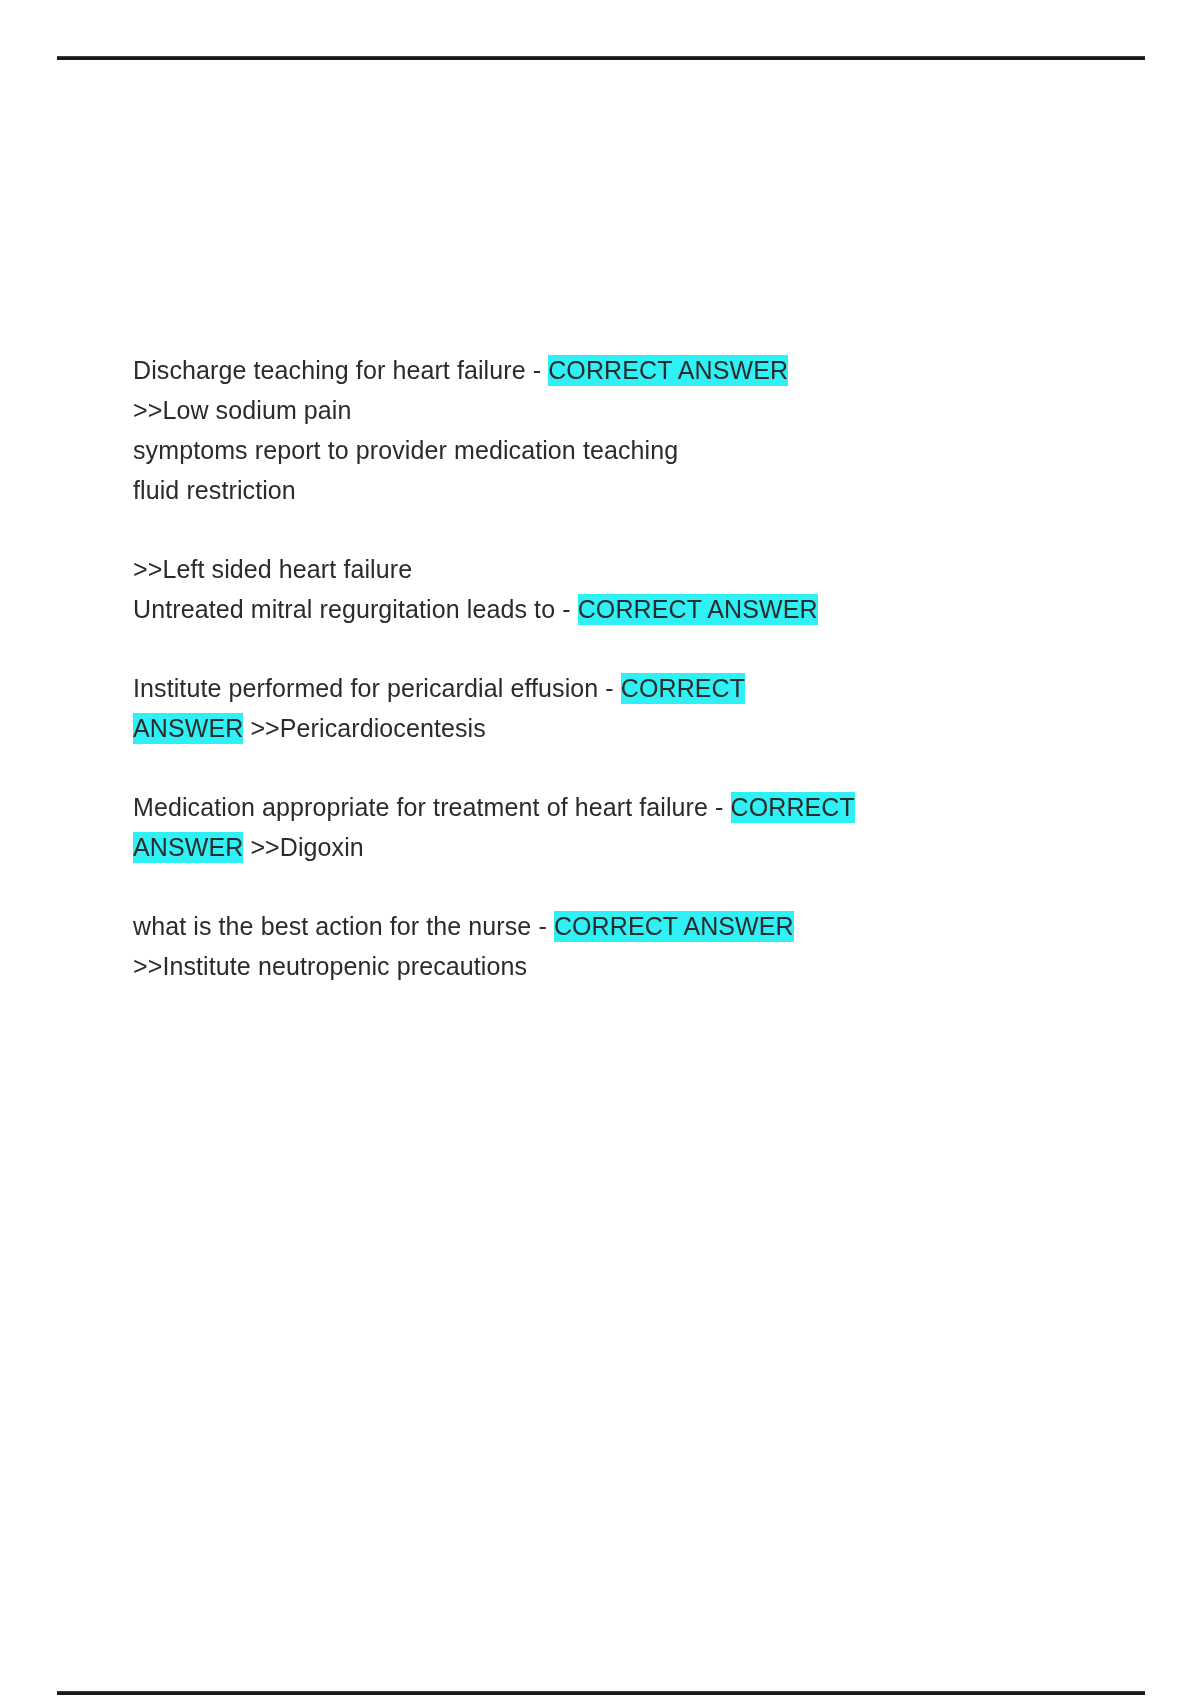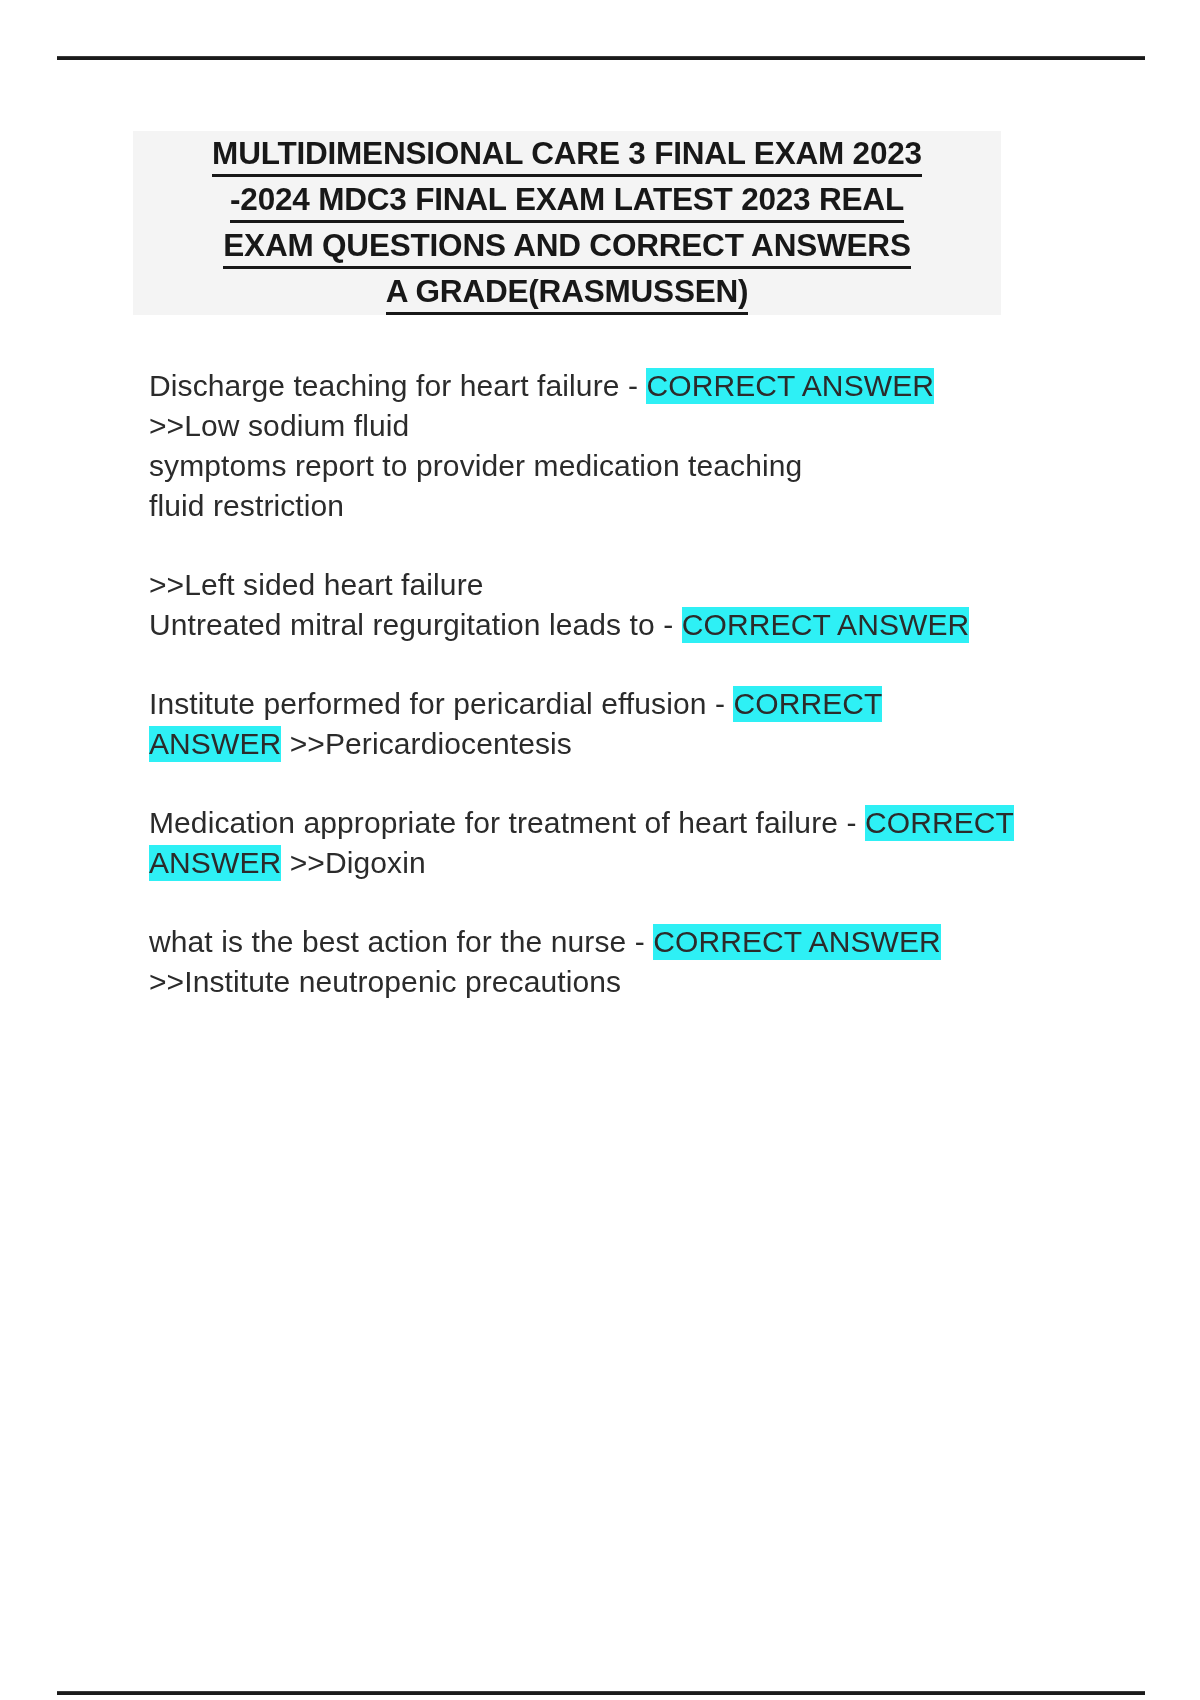--- a/index.html
+++ b/index.html
@@ -56,27 +56,26 @@
     border-bottom: 3px solid #181818;
     padding-bottom: 1px;
     display: inline-block;
     line-height: 40px;
   }
 
   
   .body-block {
     position: absolute;
     left: 133px;
-    top: 366px;
+    top: 350px;
     width: 900px;
-    font-size: 30px;
+    font-size: 25px;
     line-height: 40px;
     color: #2b2b2b;
     letter-spacing: 0.1px;
-    margin-left: 16px;
   }
   .qa {
     margin: 0 0 39px 0;
   }
   .qa:last-child { margin-bottom: 0; }
   .line {
     display: block;
     white-space: pre-wrap;
   }
   mark.hl {
@@ -87,32 +86,26 @@
     -webkit-box-decoration-break: clone;
   }
 </style>
 </head>
 <body>
 
 <div class="page">
 
   <div class="page-rule top"></div>
 
-  <div class="title-block">
-    <span class="title-line"><span>MULTIDIMENSIONAL CARE 3 FINAL EXAM 2023</span></span>
-    <span class="title-line"><span>-2024 MDC3 FINAL EXAM LATEST 2023 REAL</span></span>
-    <span class="title-line"><span>EXAM QUESTIONS AND CORRECT ANSWERS</span></span>
-    <span class="title-line"><span>A GRADE(RASMUSSEN)</span></span>
-  </div>
 
   <div class="body-block">
 
     <div class="qa">
       <span class="line"><span>Discharge teaching for heart failure - </span><mark class="hl">CORRECT ANSWER</mark></span>
-      <span class="line"><span>&gt;&gt;</span><span>Low sodium fluid</span></span>
+      <span class="line"><span>&gt;&gt;</span><span>Low sodium pain</span></span>
       <span class="line">symptoms report to provider medication teaching</span>
       <span class="line">fluid restriction</span>
     </div>
 
 
     <div class="qa">
       <span class="line"><span>&gt;&gt;</span><span>Left sided heart failure</span></span>
       <span class="line"><span>Untreated mitral regurgitation leads to - </span><mark class="hl">CORRECT ANSWER</mark></span>
     </div>
 

